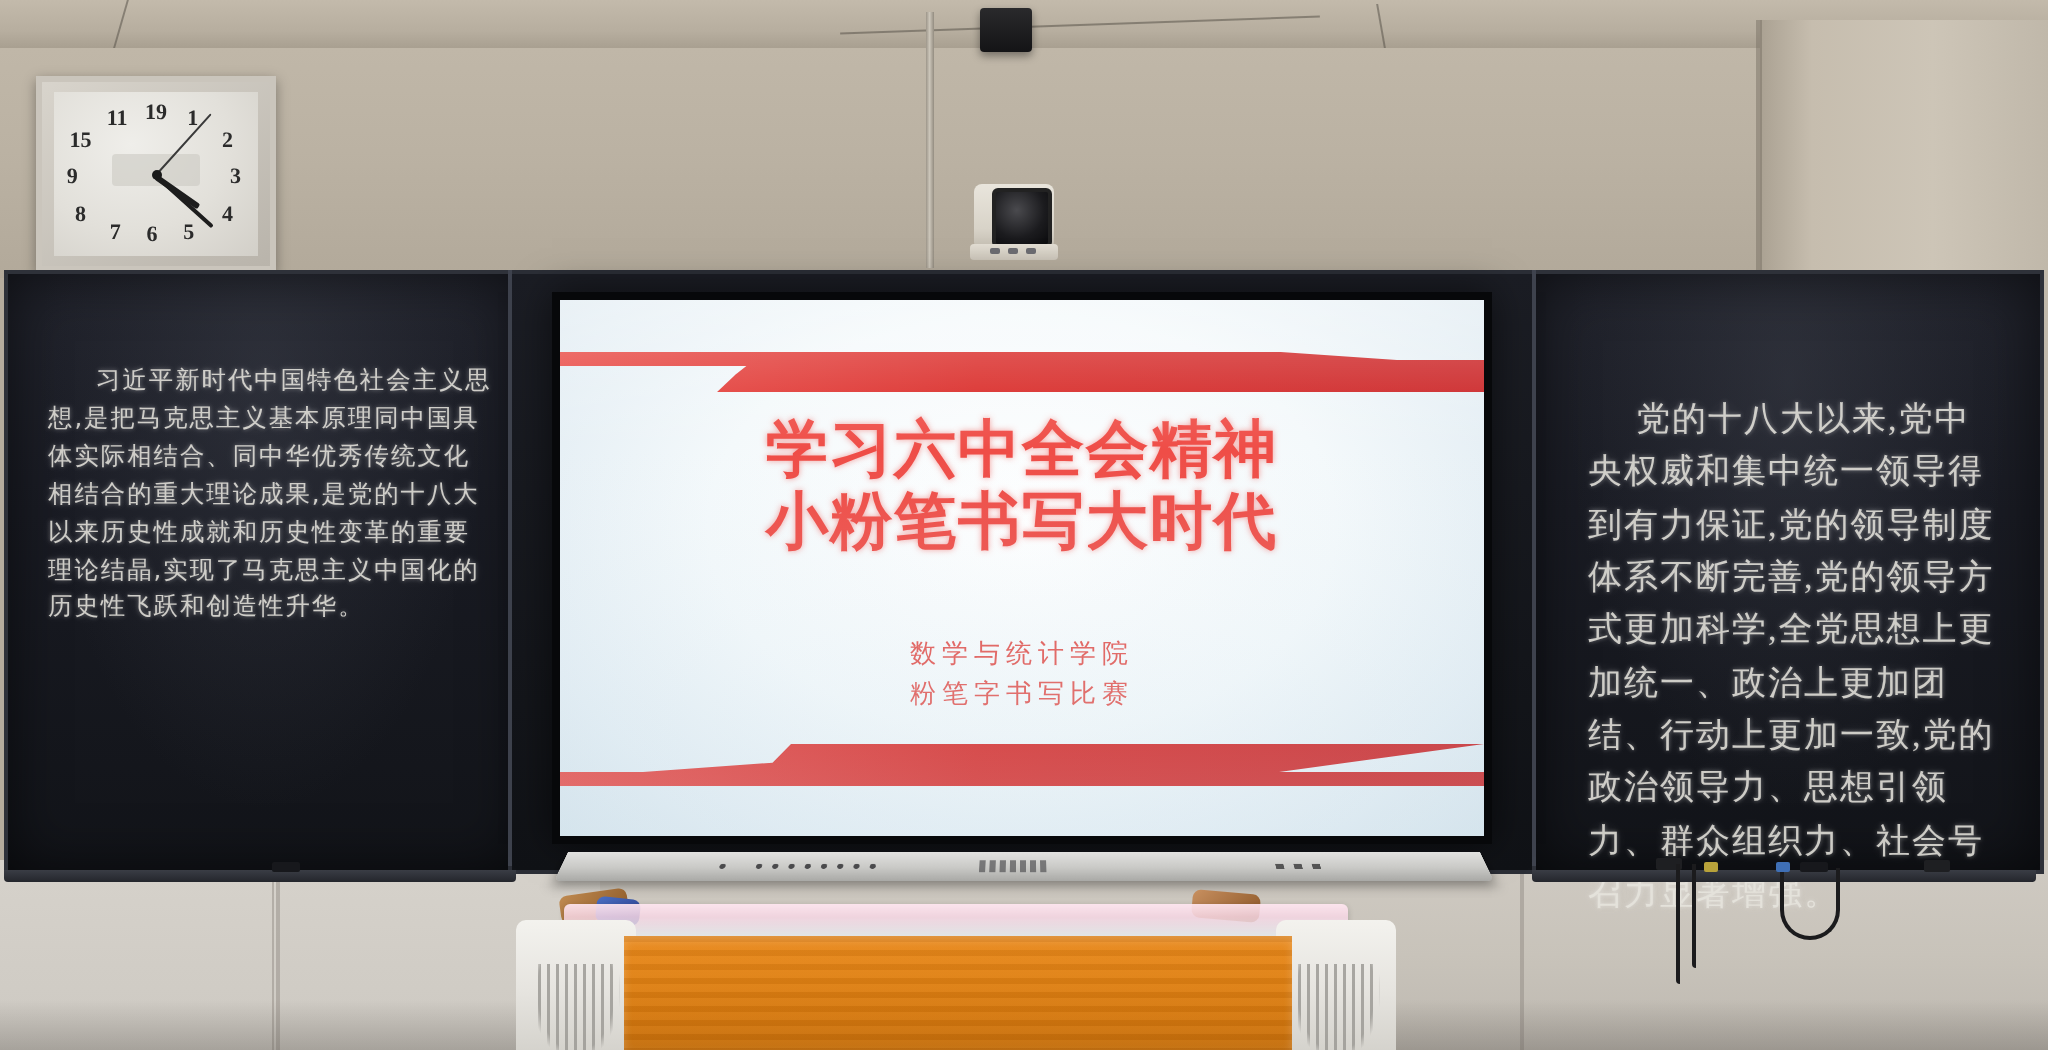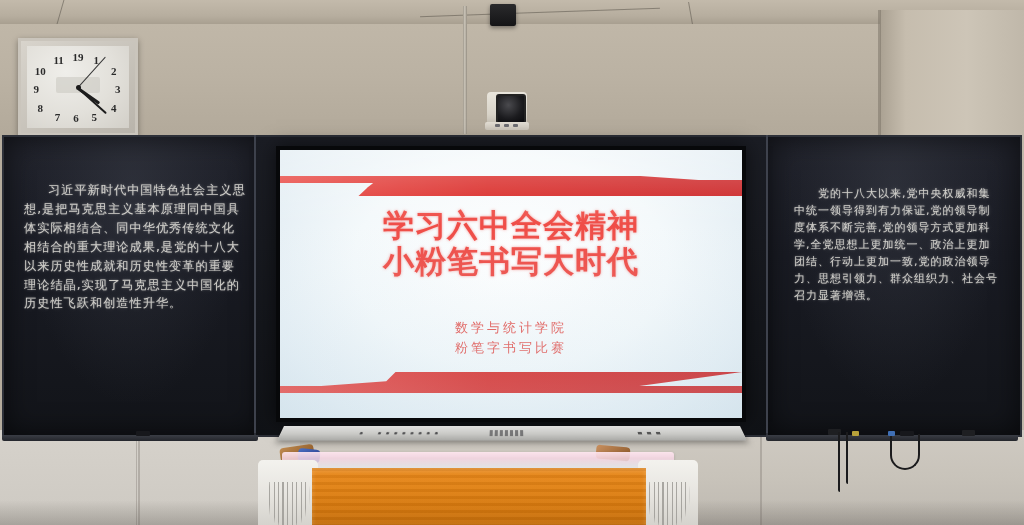--- a/index.html
+++ b/index.html
@@ -121,21 +121,21 @@
 
   
   .chalk{
     position:absolute;color:#e8e6df;
     font-family:"DejaVu Sans",sans-serif;
     letter-spacing:1px;line-height:1.55;
     text-shadow:0 0 2px rgba(255,255,255,.45),0 0 6px rgba(230,230,225,.18);
     opacity:.88;white-space:pre-wrap;word-break:break-all;
   }
   .chalk-left{left:20px;top:44px;width:222px;font-size:12.2px;text-indent:24px;}
-  .chalk-right{left:26px;top:48px;width:206px;font-size:11px;text-indent:24px;}
+  .chalk-right{left:26px;top:60px;width:206px;font-size:17px;text-indent:24px;font-family:Liberation Serif, serif;}
   .chalk-tray{
     position:absolute;bottom:-6px;height:6px;
     background:linear-gradient(180deg,#3a3d45,#24262c);border-radius:0 0 2px 2px;
   }
   .tray-clip{position:absolute;width:14px;height:5px;background:#17181c;border-radius:1px;}
 
   
   .screen-outer{
     position:absolute;left:276px;top:146px;width:470px;height:276px;
     background:#07080a;padding:4px;box-sizing:border-box;
@@ -266,21 +266,21 @@
       <div class="clock-num" style="left:50%;top:14%;">19</div>
       <div class="clock-num" style="left:68%;top:17%;">1</div>
       <div class="clock-num" style="left:85%;top:30%;">2</div>
       <div class="clock-num" style="left:89%;top:52%;">3</div>
       <div class="clock-num" style="left:85%;top:76%;">4</div>
       <div class="clock-num" style="left:66%;top:86%;">5</div>
       <div class="clock-num" style="left:48%;top:88%;">6</div>
       <div class="clock-num" style="left:30%;top:86%;">7</div>
       <div class="clock-num" style="left:13%;top:76%;">8</div>
       <div class="clock-num" style="left:9%;top:52%;">9</div>
-      <div class="clock-num" style="left:13%;top:30%;">10</div>
+      <div class="clock-num" style="left:13%;top:30%;">15</div>
       <div class="clock-num" style="left:31%;top:17%;">11</div>
       <div class="hand hour" style="transform:rotate(35deg);"></div>
       <div class="hand minute" style="transform:rotate(42deg);"></div>
       <div class="hand second" style="transform:rotate(-48deg);"></div>
       <div class="hand-pin"></div>
     </div>
   </div>
 
   <div class="ceiling-box"></div>
   <div class="ceiling-rod"></div>

